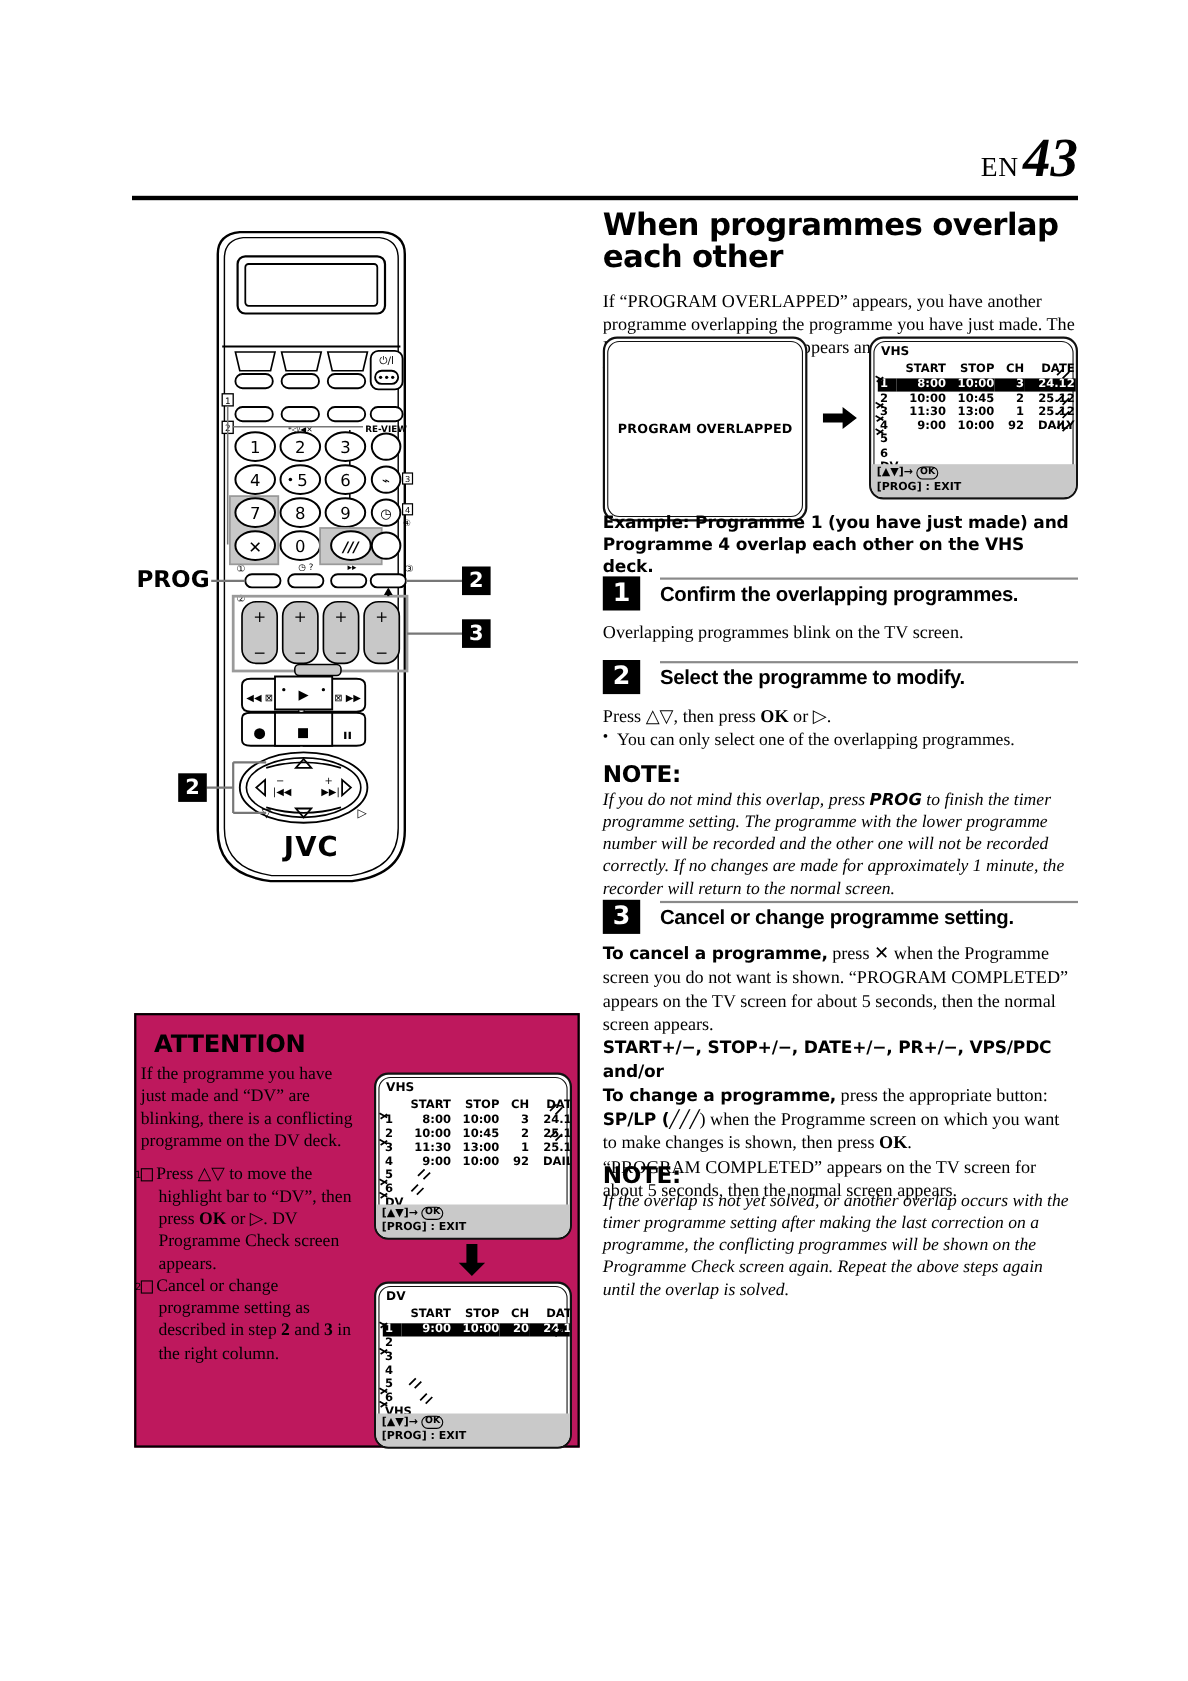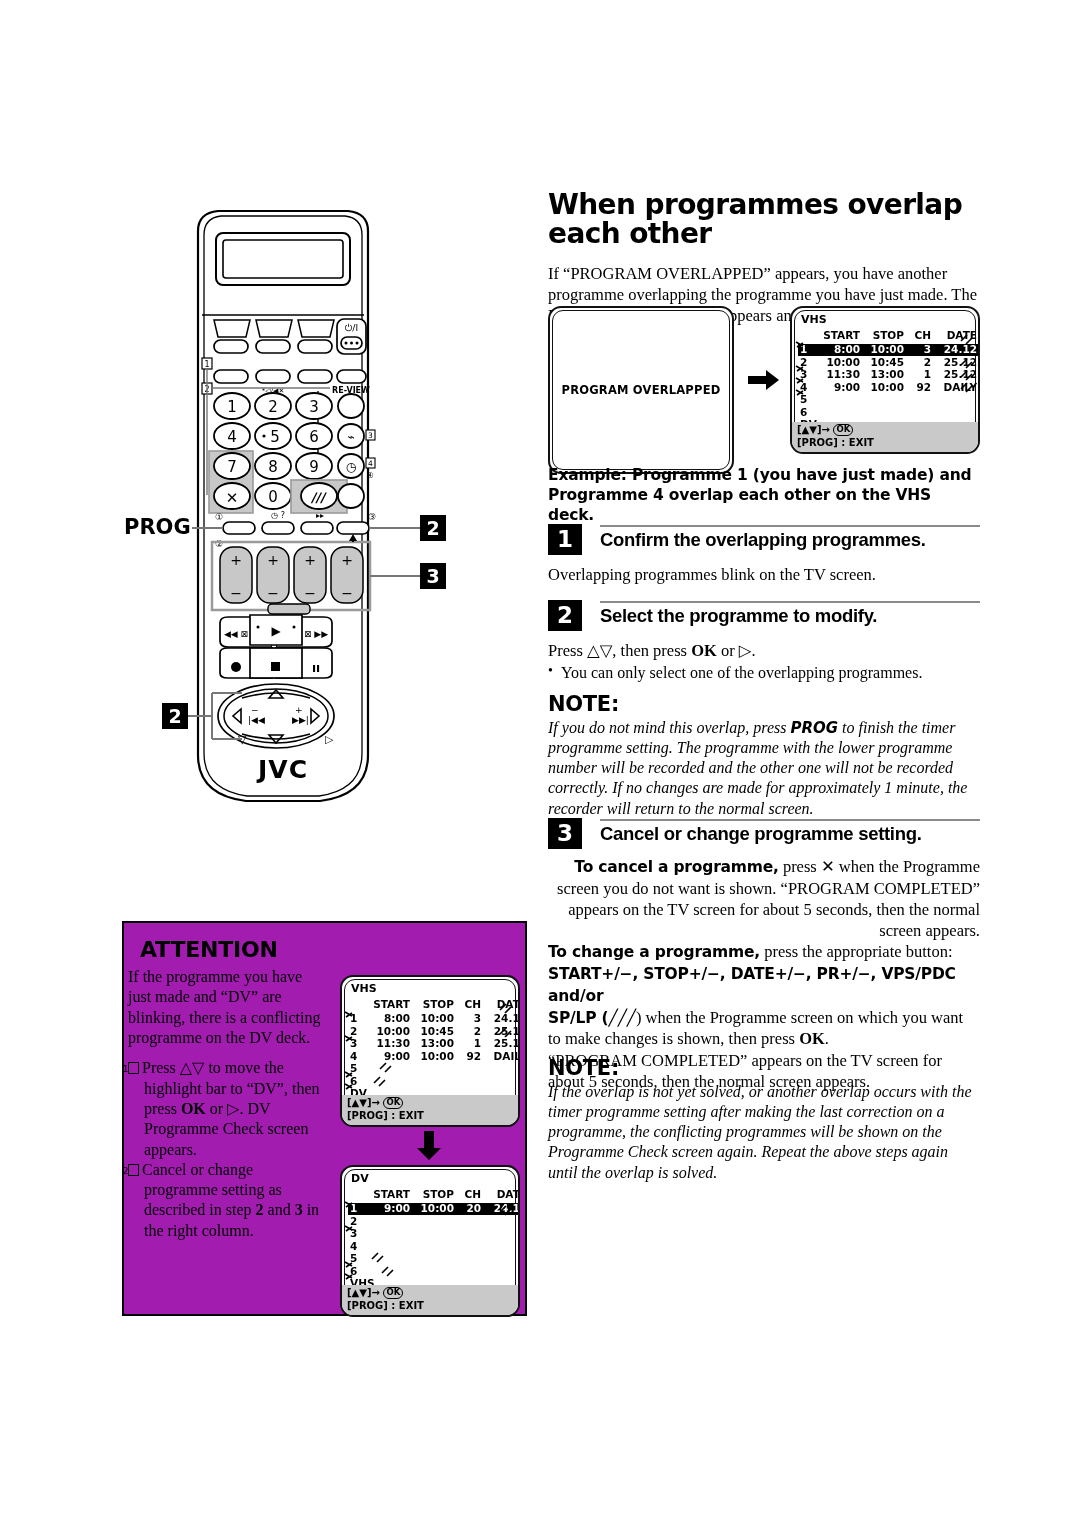--- a/index.html
+++ b/index.html
@@ -97,39 +97,45 @@
   ul.bul li:before { content:"\2022"; position:absolute; left:0; top:-1px; font-size:14px; }
 
   .sans-b { font-family:"DejaVu Sans",sans-serif; font-weight:bold; font-size:15.5px;
             letter-spacing:-0.2px; }
 
   
   #remote-area { position:absolute; left:120px; top:195px; width:420px; height:620px; }
 
   
   #attention { position:absolute; left:122px; top:921px; width:405px; height:395px;
-               border:2px solid #000; background:#a21caf; }
+               border:2px solid #000; background:#be185d; }
   #attention h2 { font-family:"DejaVu Sans",sans-serif; font-weight:bold; font-size:22px;
                   margin:14px 0 2px 16px; letter-spacing:-0.2px;}
   #att-text { position:absolute; left:4px; top:44px; width:196px;
               font-family:"Liberation Serif",serif; font-size:16px; line-height:1.27; }
   #att-text p { margin:0 0 10px 0; }
   .numsq { display:inline-block; border:1px solid #000; width:11px; height:12px;
            font-size:9px; line-height:12px; text-align:center; font-family:"DejaVu Sans",sans-serif;
            vertical-align:1px; margin-right:3px; }
   .att-li { padding-left:16px; text-indent:-16px; margin:0 0 0 0 !important; }
   .scr-att-vhs { position:absolute; left:216px; top:52px; width:180px; height:152px; }
   .scr-att-dv  { position:absolute; left:216px; top:242px; width:180px; height:152px; }
   .arrow-down { position:absolute; left:292px; top:208px; width:26px; height:30px; }
 </style>
 </head>
 <body>
 
 <div class="page">
 
+  <div id="header">
+    <div class="hdr-inner">
+      <span class="en">EN</span><span class="pno">43</span>
+    </div>
+    <div class="rule"></div>
+  </div>
 
   <div id="remote-area">
     <svg width="420" height="620" viewBox="0 0 420 620">
       <g fill="none" stroke="#000" stroke-width="2.2">
 
         <path d="M78 36 Q78 18 98 16 L228 16 Q248 18 248 36 L248 560 Q248 600 200 606 L126 606 Q78 600 78 560 Z"></path>
         <path d="M84 40 Q84 23 101 21 L225 21 Q242 23 242 40 L242 558 Q242 595 199 601 L127 601 Q84 595 84 558 Z" stroke-width="1.3"></path>
       </g>
 
       <g fill="none" stroke="#000">
@@ -451,23 +457,23 @@
   <div style="position:absolute; left:548px; top:686px; width:432px;">
     <h3 class="note">NOTE:</h3>
     <p class="noteb">If you do not mind this overlap, press <b>PROG</b> to finish the timer programme setting. The programme with the lower programme number will be recorded and the other one will not be recorded correctly. If no changes are made for approximately 1 minute, the recorder will return to the normal screen.</p>
   </div>
 
   <div class="step" style="top:818px;">
     <div class="numbox">3</div>
     <div class="rule"></div>
     <div class="steptitle">Cancel or change programme setting.</div>
     <div class="stepbody" style="top:38px;">
-      <p class="body" style="margin:0;text-align:right;"><span class="sans-b">To cancel a programme,</span><span> press ✕ when the Programme screen you do not want is shown. “PROGRAM COMPLETED” appears on the TV screen for about 5 seconds, then the normal screen appears.</span></p>
+      <p class="body" style="margin:0;"><span class="sans-b">To cancel a programme,</span><span> press ✕ when the Programme screen you do not want is shown. “PROGRAM COMPLETED” appears on the TV screen for about 5 seconds, then the normal screen appears.</span></p>
+      <p class="body" style="margin:0;"><span class="sans-b">START+/−, STOP+/−, DATE+/−, PR+/−, VPS/PDC and/or</span></p>
       <p class="body" style="margin:0;"><span class="sans-b">To change a programme,</span><span> press the appropriate button:</span></p>
-      <p class="body" style="margin:0;"><span class="sans-b">START+/−, STOP+/−, DATE+/−, PR+/−, VPS/PDC and/or</span></p>
       <p class="body" style="margin:0;"><span class="sans-b">SP/LP (</span><span class="sans-b" style="font-style:italic">╱╱╱</span><span>) when the Programme screen on which you want to make changes is shown, then press <b>OK</b>.</span></p>
       <p class="body" style="margin:0;">“PROGRAM COMPLETED” appears on the TV screen for about 5 seconds, then the normal screen appears.</p>
     </div>
   </div>
 
   <div style="position:absolute; left:548px; top:1050px; width:432px;">
     <h3 class="note">NOTE:</h3>
     <p class="noteb">If the overlap is not yet solved, or another overlap occurs with the timer programme setting after making the last correction on a programme, the conflicting programmes will be shown on the Programme Check screen again. Repeat the above steps again until the overlap is solved.</p>
   </div>
 

